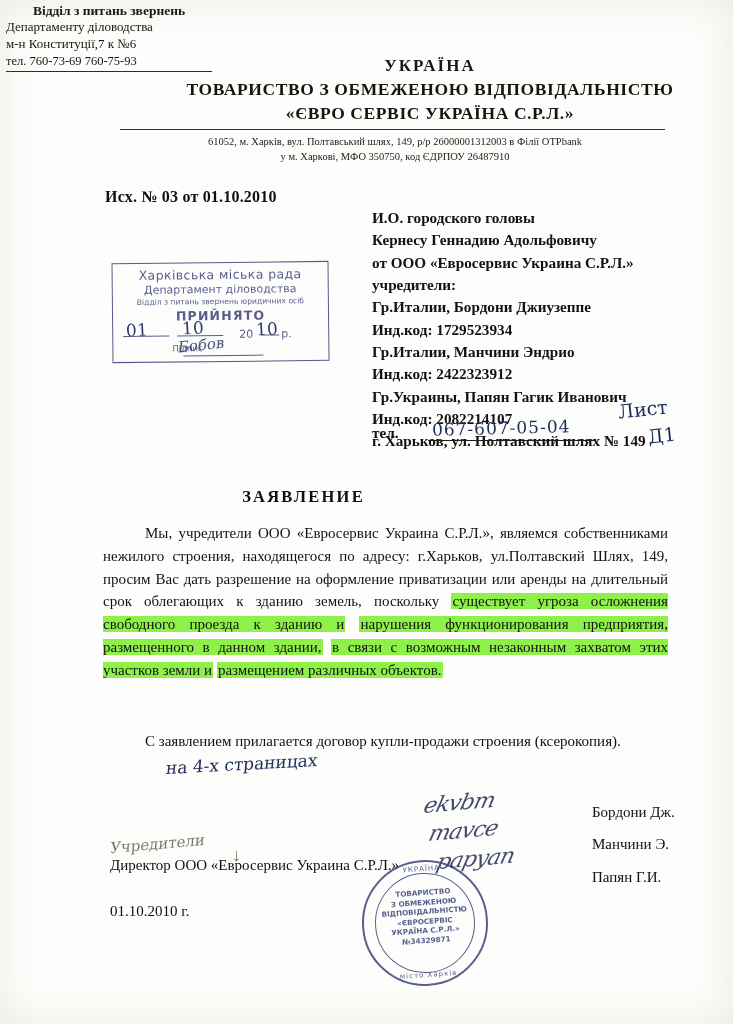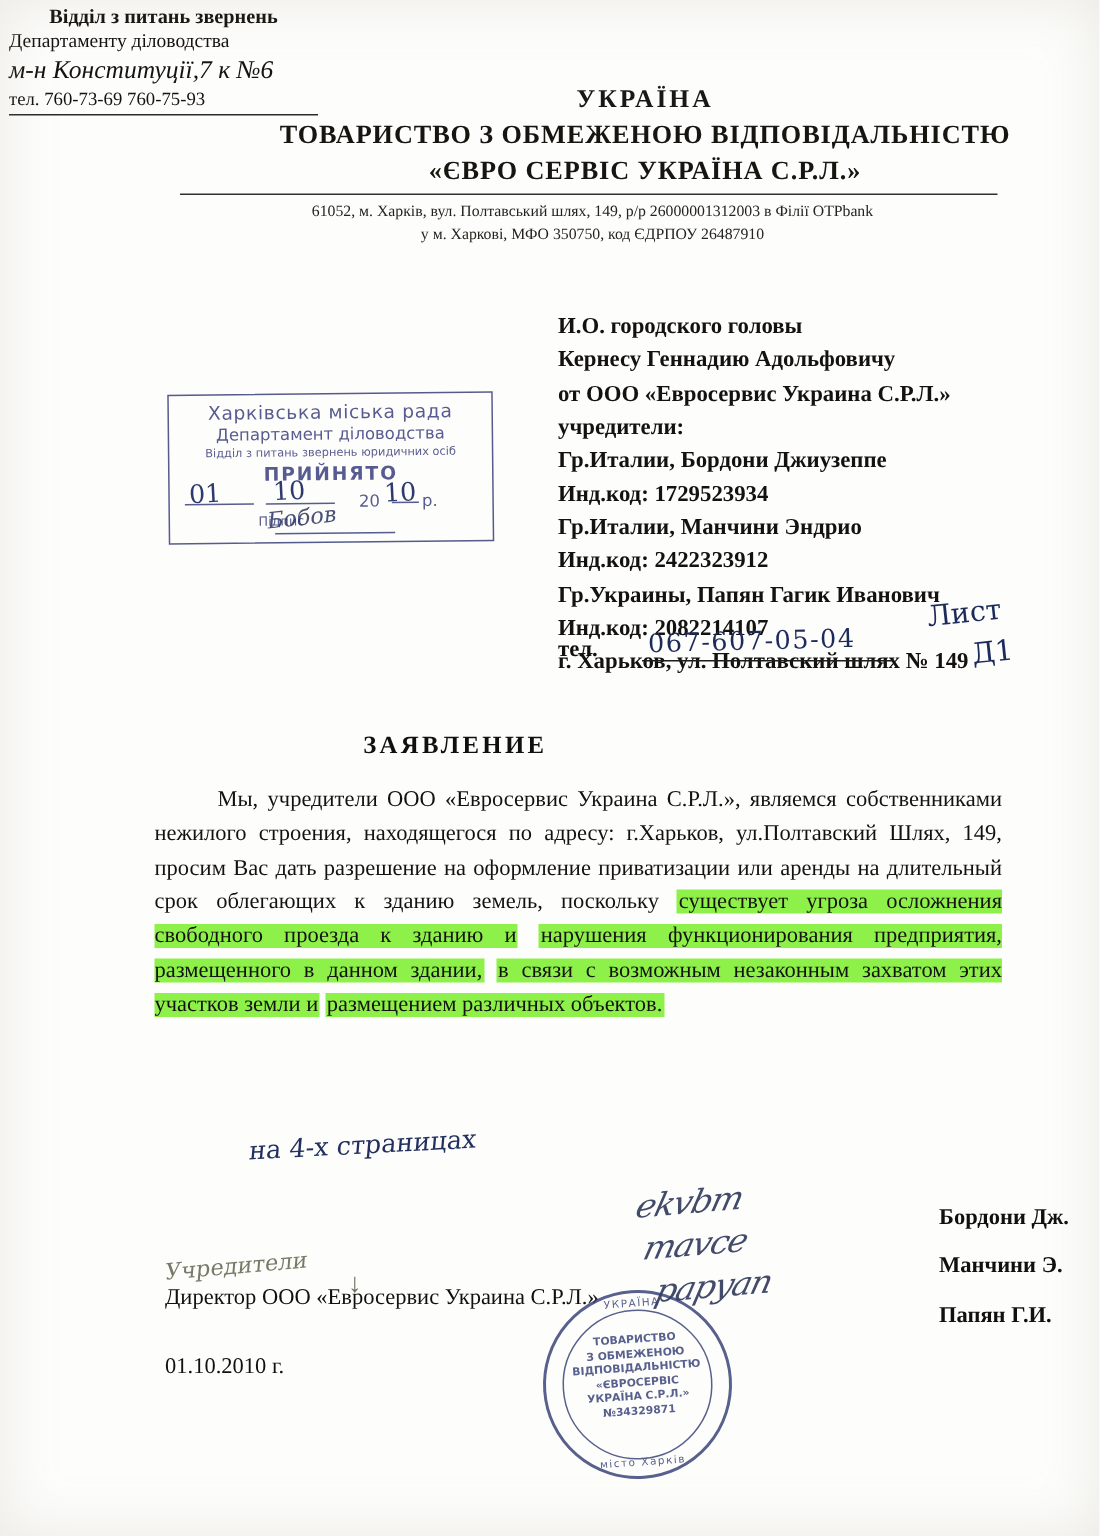--- a/index.html
+++ b/index.html
@@ -36,21 +36,21 @@
     border-bottom: 1.6px solid #2b2b2b;
     padding-bottom: 2px;
   }
   .corner-note .cn-line {
     display: block;
     white-space: nowrap;
   }
   .corner-note .cn-1 { text-align: center; font-weight: 700; }
   .corner-note .cn-2 { text-align: center; font-weight: 700; }
   .corner-note .cn-3 { font-size: 13px; }
-  .corner-note .cn-4 { font-size: 17px; font-style: italic; }
+  .corner-note .cn-4 { font-size: 13px; }
   .corner-note .cn-5 { font-size: 12.5px; }
 
   
   .letterhead {
     position: absolute;
     left: 150px;
     top: 56px;
     width: 560px;
     text-align: center;
   }
@@ -298,22 +298,21 @@
     opacity: .8;
   }
 
   
   .sig-names {
     position: absolute;
     left: 592px;
     top: 796px;
     font-size: 15px;
     line-height: 2.15;
-    font-weight: 700;
-    margin-left: 34px;
+    font-weight: 400;
   }
   .director-line {
     position: absolute;
     left: 110px;
     top: 857px;
     font-size: 15px;
     font-weight: 400;
   }
   .date-bottom {
     position: absolute;
@@ -406,20 +405,21 @@
     <div class="lh-country">УКРАЇНА</div>
     <div class="lh-company">ТОВАРИСТВО З ОБМЕЖЕНОЮ ВІДПОВІДАЛЬНІСТЮ</div>
     <div class="lh-company2">«ЄВРО СЕРВІС УКРАЇНА С.Р.Л.»</div>
   </div>
   <div class="lh-rule"></div>
   <div class="lh-details">
     <div>61052, м. Харків, вул. Полтавський шлях, 149, р/р 26000001312003 в Філії OTPbank</div>
     <div>у м. Харкові, МФО 350750, код ЄДРПОУ 26487910</div>
   </div>
 
+  <div class="outgoing">Исх. № 03 от 01.10.2010</div>
 
   <div class="stamp">
     <div class="st-l1">Харківська міська рада</div>
     <div class="st-l2">Департамент діловодства</div>
     <div class="st-l3">Відділ з питань звернень юридичних осіб</div>
     <div class="st-l4">ПРИЙНЯТО</div>
     <div class="st-row">
       <span class="st-d3">20</span>
       <span class="st-d4">р.</span>
     </div>
@@ -458,20 +458,23 @@
   <div class="body-text">
     <p>
       <span class="indent"></span><span>Мы, учредители ООО «Евросервис Украина С.Р.Л.», являемся собственниками нежилого строения, находящегося по адресу: г.Харьков, ул.Полтавский Шлях, 149, просим Вас дать разрешение на оформление приватизации или аренды на длительный срок облегающих к зданию земель, поскольку</span>
       <mark class="hl">существует угроза осложнения свободного проезда к зданию и</mark>
       <mark class="hl">нарушения функционирования предприятия, размещенного в данном здании,</mark>
       <mark class="hl">в связи с возможным незаконным захватом этих участков земли и</mark>
       <mark class="hl">размещением различных объектов.</mark>
     </p>
   </div>
 
+  <div class="body-text2">
+    <p><span class="indent"></span><span>С заявлением прилагается договор купли-продажи строения (ксерокопия).</span></p>
+  </div>
 
   <div class="hand-note-1">на 4-х страницах</div>
   <div class="hand-note-2">Учредители</div>
   <div class="hand-arrow">↓</div>
 
   <div class="scribble s1">𝑒𝑘𝑣𝑏𝑚</div>
   <div class="scribble s2">𝑚𝑎𝑣𝑐𝑒</div>
   <div class="scribble s3">𝑝𝑎𝑝𝑦𝑎𝑛</div>
 
   <div class="sig-names">

